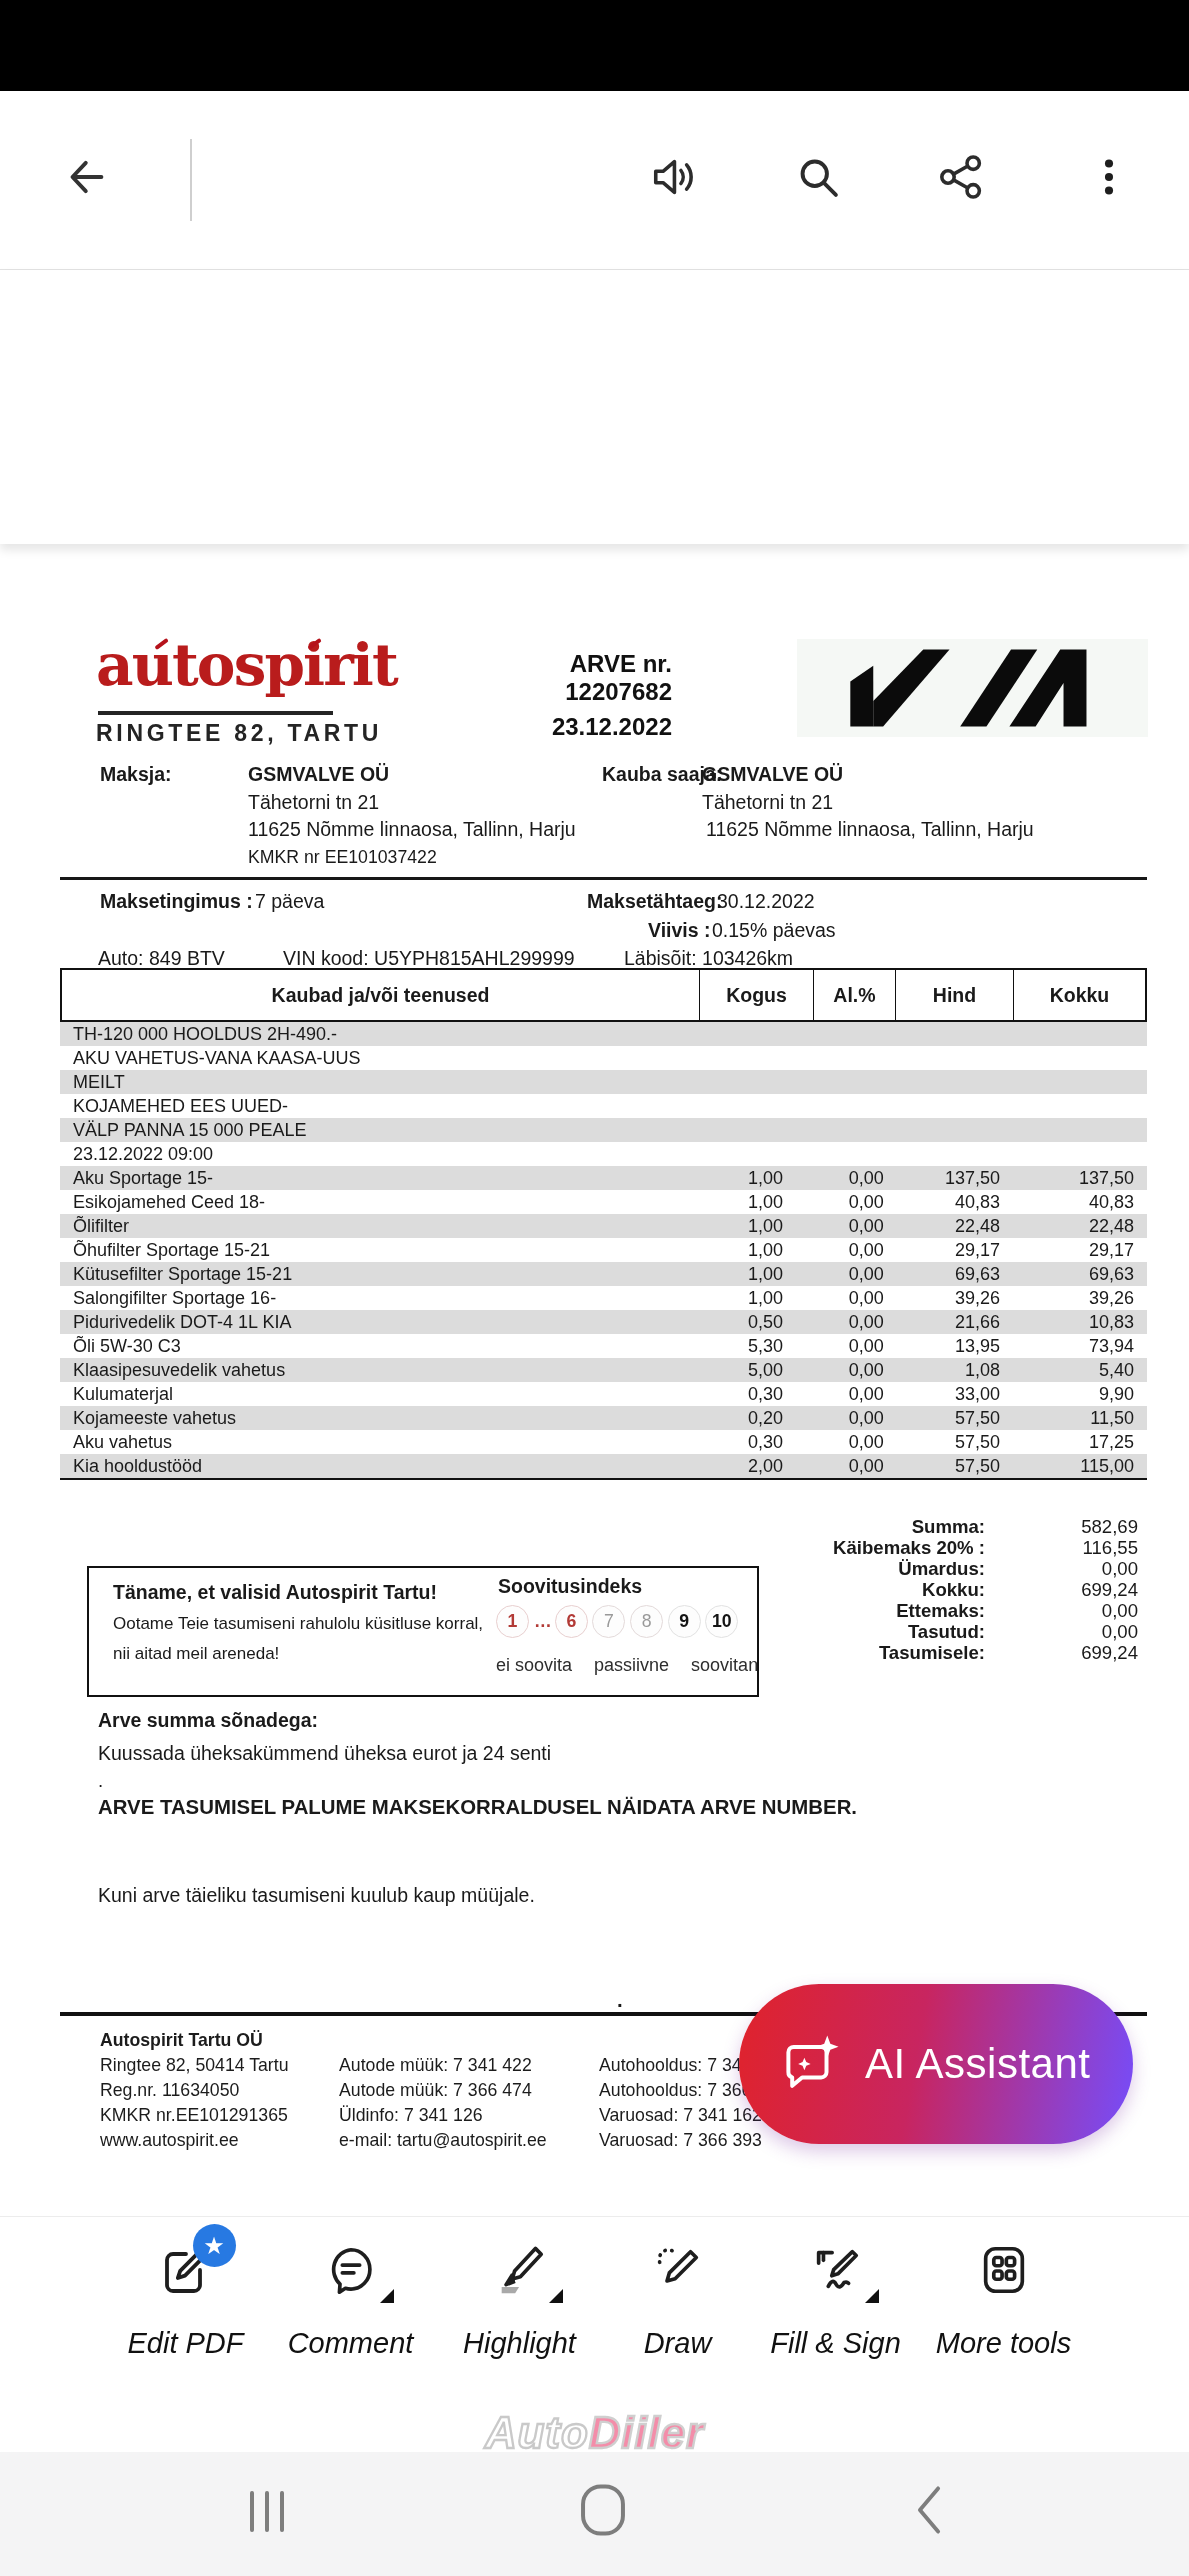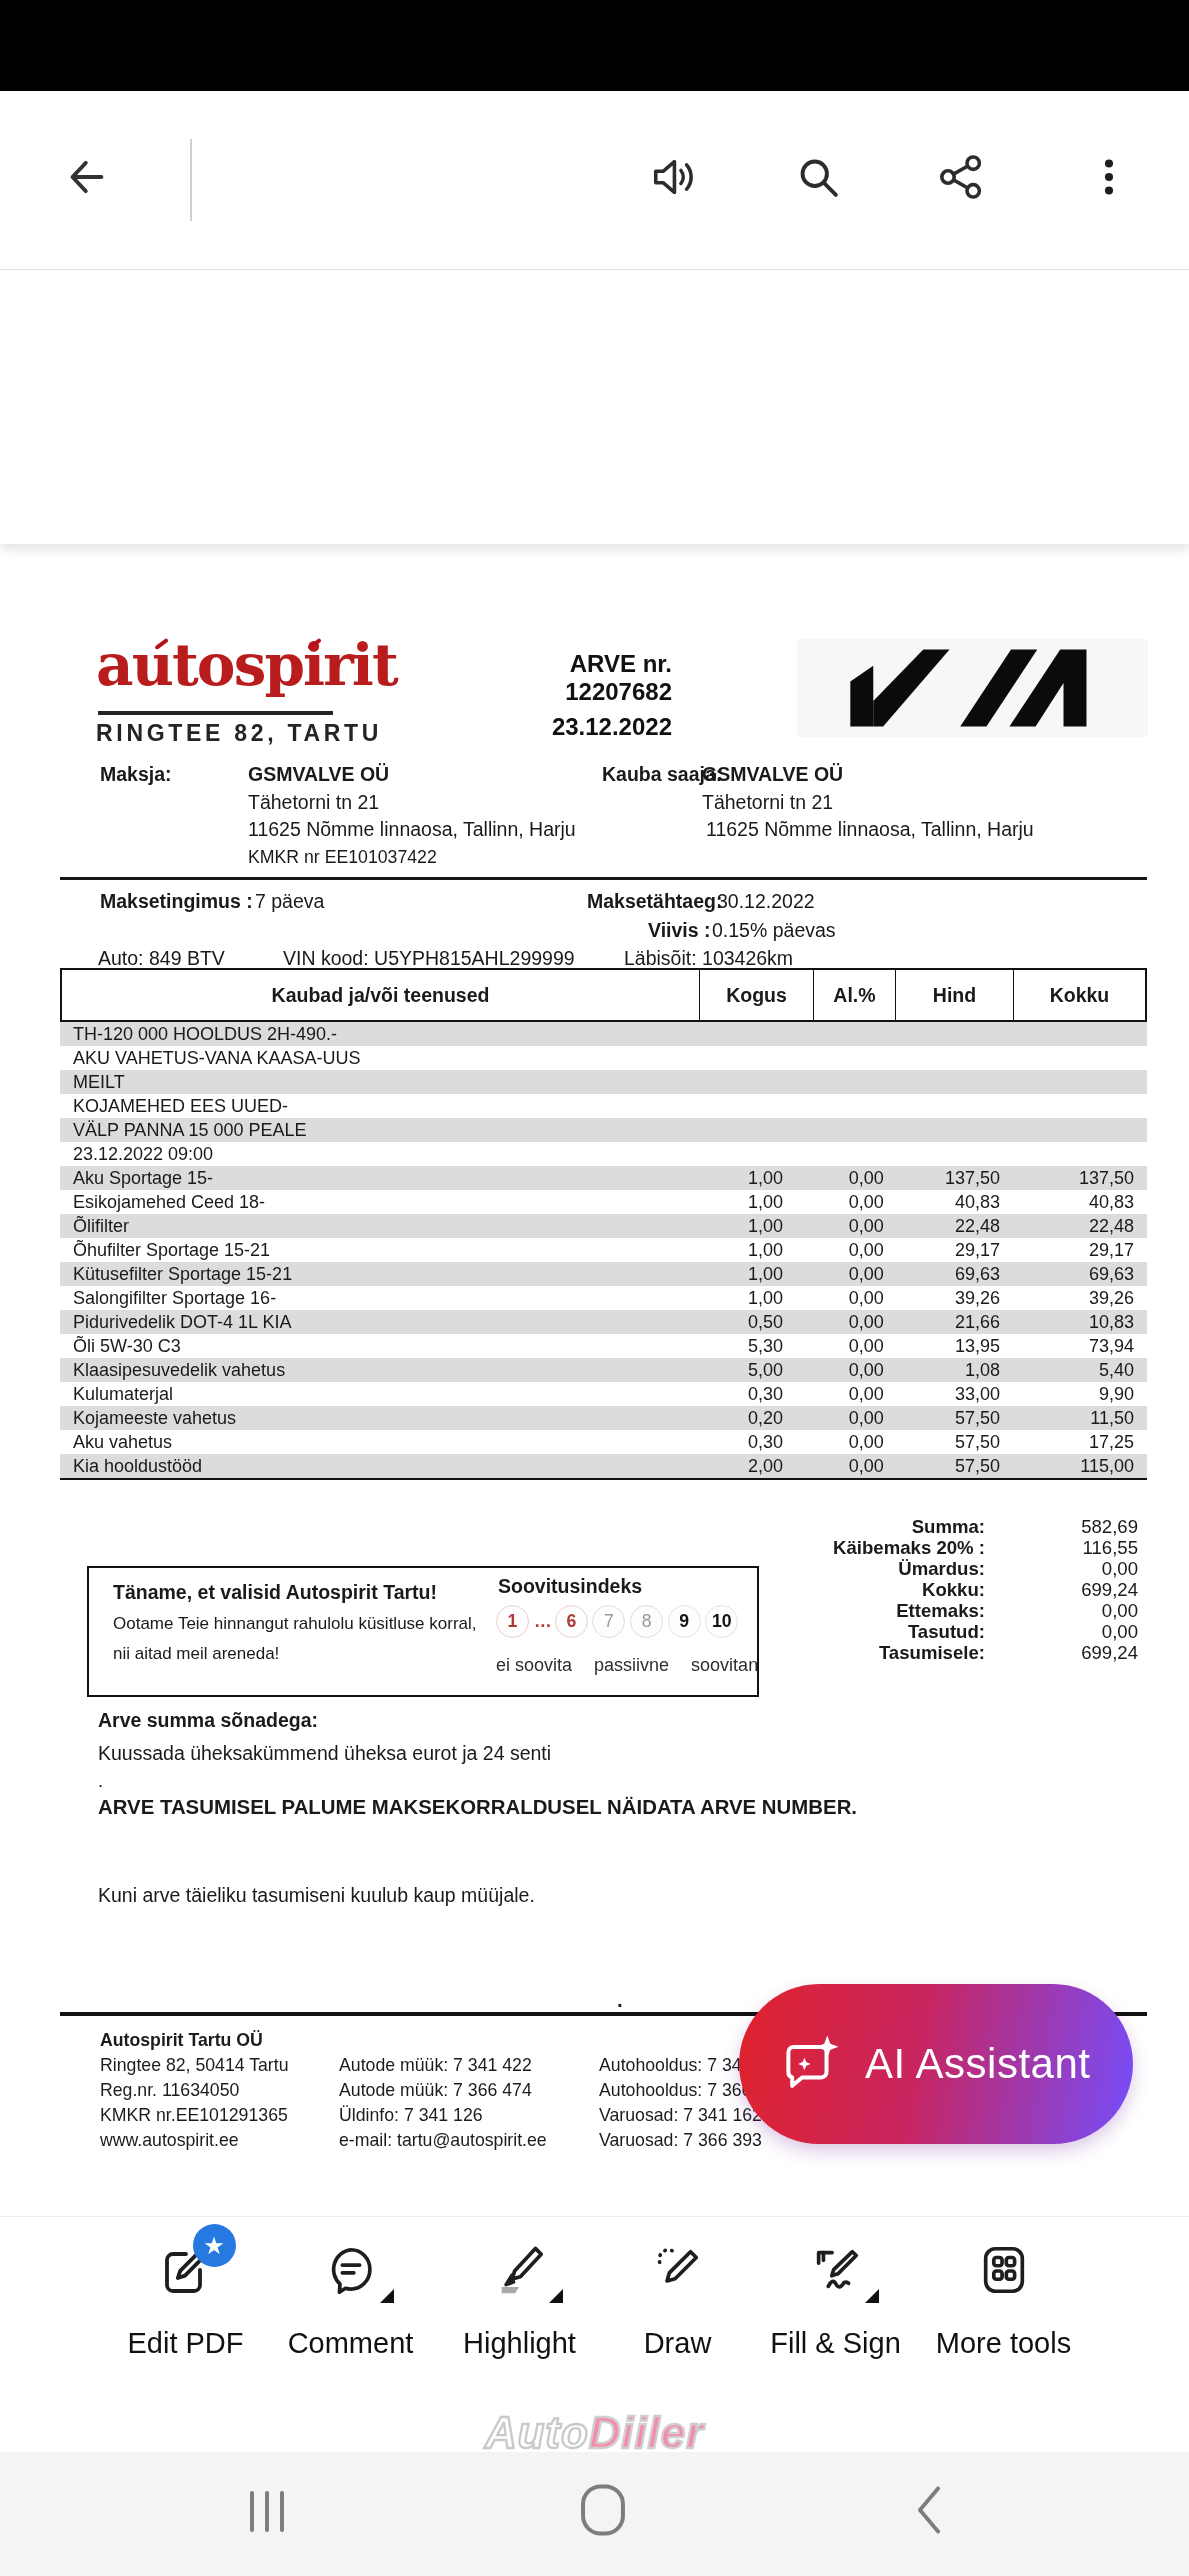--- a/index.html
+++ b/index.html
@@ -98,21 +98,21 @@
 
   
   .ai-btn { left:739px; top:1984px; width:394px; height:160px; border-radius:85px; background:linear-gradient(100deg,#de2330 4%,#c82560 45%,#7b4af0 96%); z-index:6; display:flex; align-items:center; box-shadow:0 7.4px 16.7px rgba(120,40,160,.25); }
   .ai-btn svg { margin-left:41px; }
   .ai-btn-label { color:#fff; font-size:42px; margin-left:24px; letter-spacing:0.5px; }
 
   
   .bottom-toolbar { left:0; top:2216px; width:1189px; height:237px; background:#fff; border-top:0.9px solid #ececec; z-index:3; }
   .bt-item { position:absolute; top:26px; width:163px; display:flex; flex-direction:column; align-items:center; }
   .bt-icon { position:relative; width:56px; height:56px; display:flex; align-items:center; justify-content:center; }
-  .bt-label { margin-top:28px; font-size:29px; color:#111; white-space:nowrap; }
+  .bt-label { margin-top:28px; font-size:29px; color:#111; white-space:nowrap;font-style:italic; }
   .star-badge { position:absolute; top:-18.6px; right:-22px; width:43px; height:43px; border-radius:50%; background:#2779e2; color:#fff; font-size:24px; display:flex; align-items:center; justify-content:center; }
   .corner-tri { position:absolute; right:-15px; bottom:-3.7px; width:0; height:0; border-bottom:14px solid #111; border-left:14px solid transparent; }
 
   
   .watermark { left:0; top:2408px; width:1189px; text-align:center; z-index:7; font-size:44px; font-weight:900; font-style:italic; letter-spacing:0.9px; opacity:.88; font-family:"Liberation Sans",sans-serif; }
   .watermark .wm1 { color:#fff; -webkit-text-stroke:2.3px #c2c2c2; }
   .watermark .wm2 { color:#f27e9e; -webkit-text-stroke:2.3px #c9c9c9; }
 
   
   .nav-bar { left:0; top:2452px; width:1189px; height:124px; background:#f4f4f5; z-index:4; }
@@ -438,21 +438,21 @@
 
       <div class="tot-row">
         <span class="tot-label">Tasumisele:</span>
         <span class="tot-value">699,24</span>
       </div>
 
   </div>
 
   <div class="abs fb-box">
     <div class="fb-title">Täname, et valisid Autospirit Tartu!</div>
-    <div class="fb-line1">Ootame Teie hinnangut rahulolu küsitluse korral,</div>
+    <div class="fb-line1">Ootame Teie tasumiseni rahulolu küsitluse korral,</div>
     <div class="fb-line2">nii aitad meil areneda!</div>
     <div class="fb-rate-title">Soovitusindeks</div>
     <div class="fb-circles">
 
         <span class="circle red">1</span>
 
         <span class="circle dots">…</span>
 
         <span class="circle red">6</span>
 

